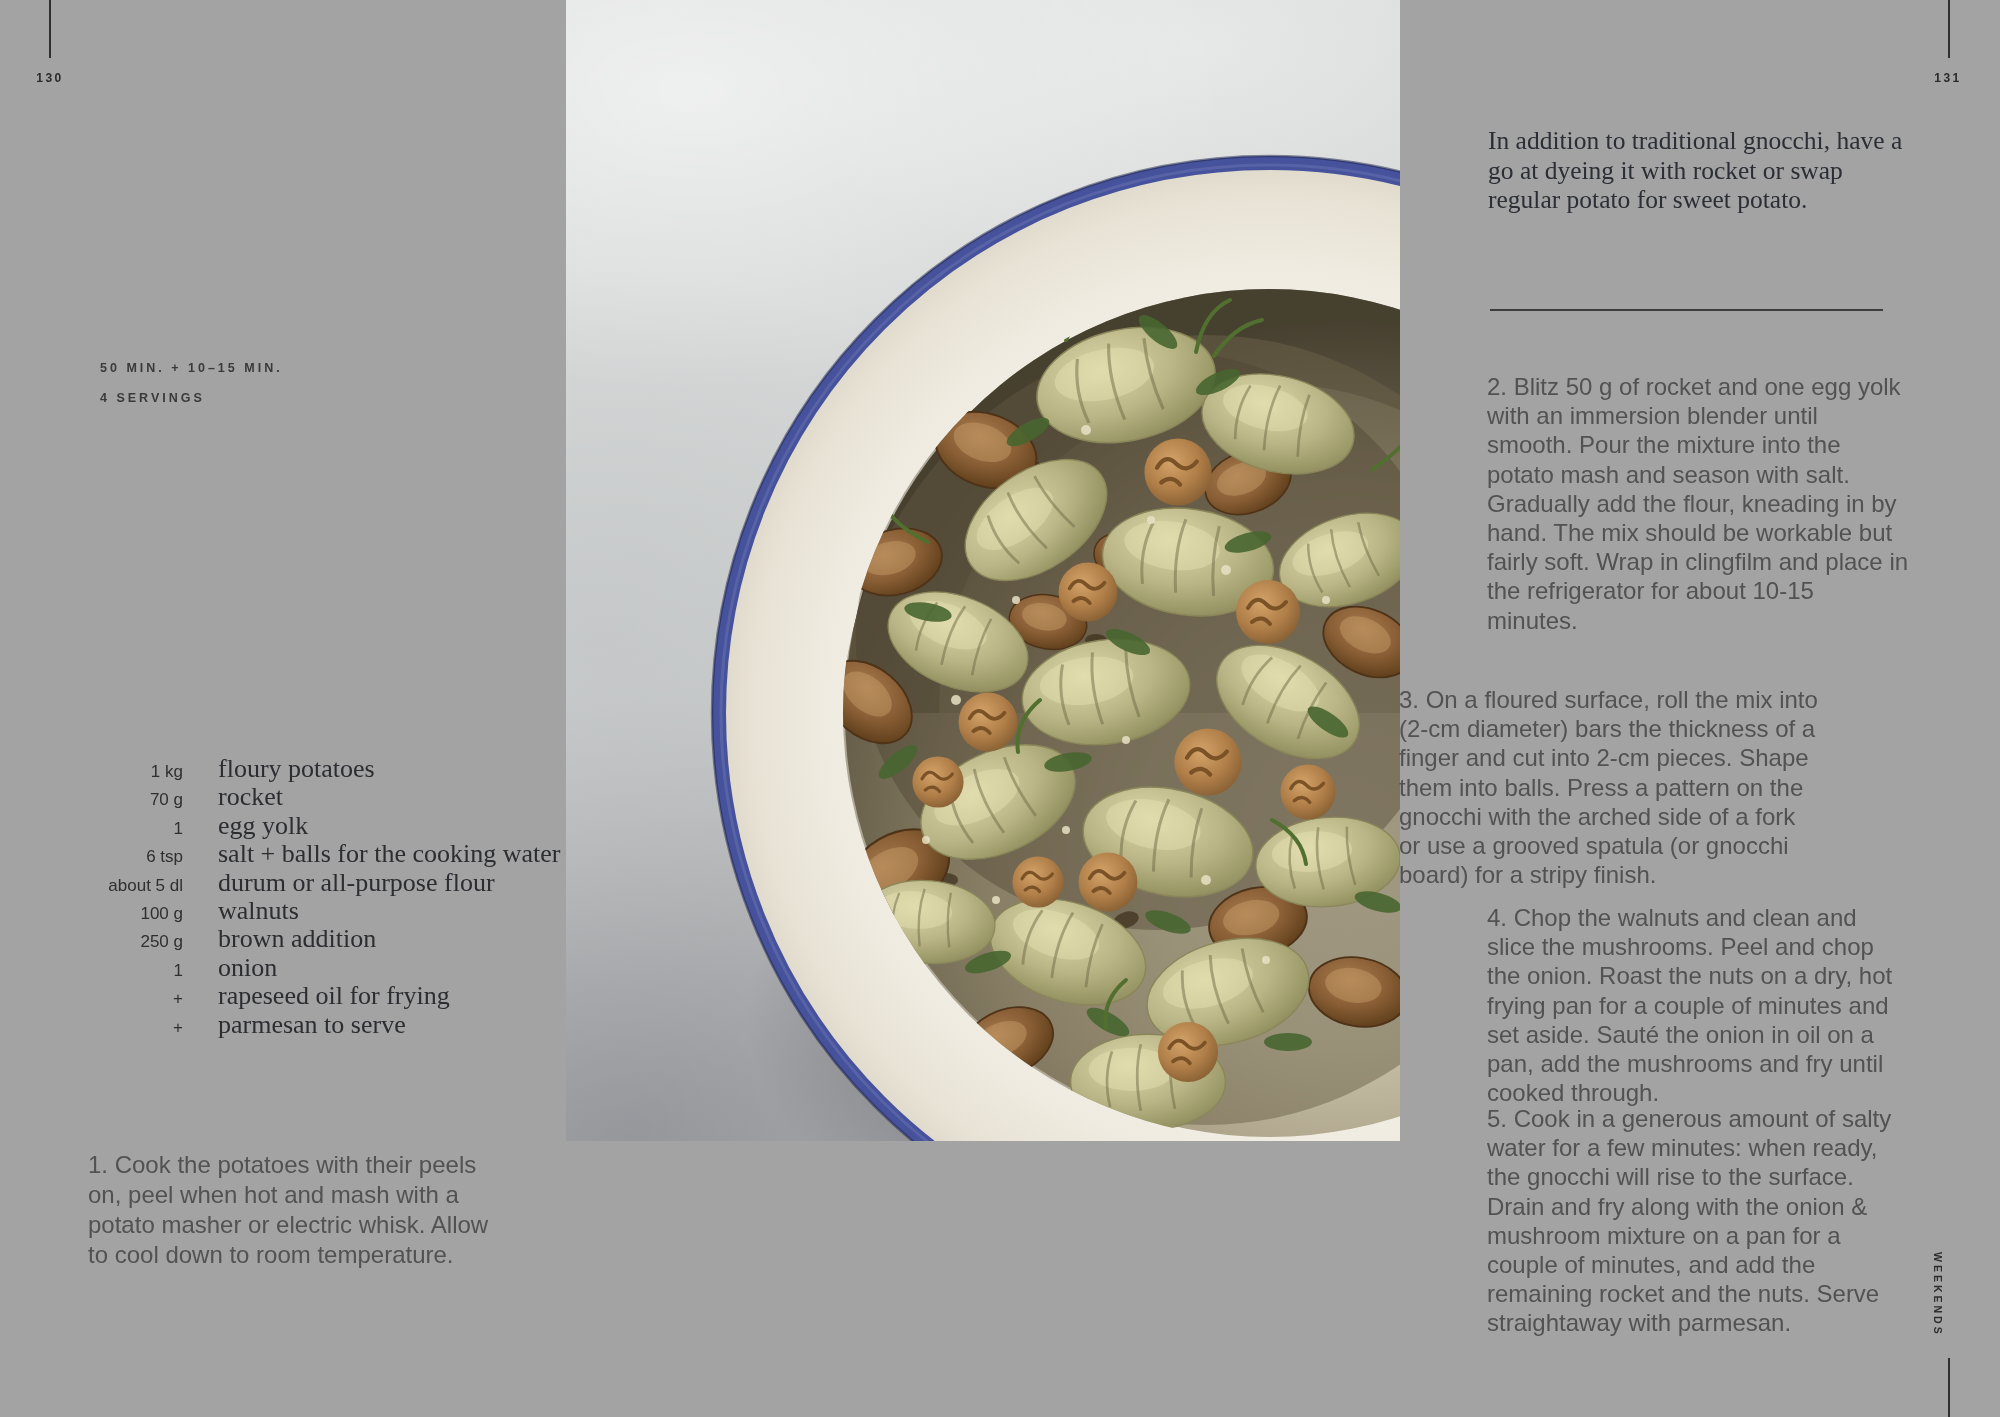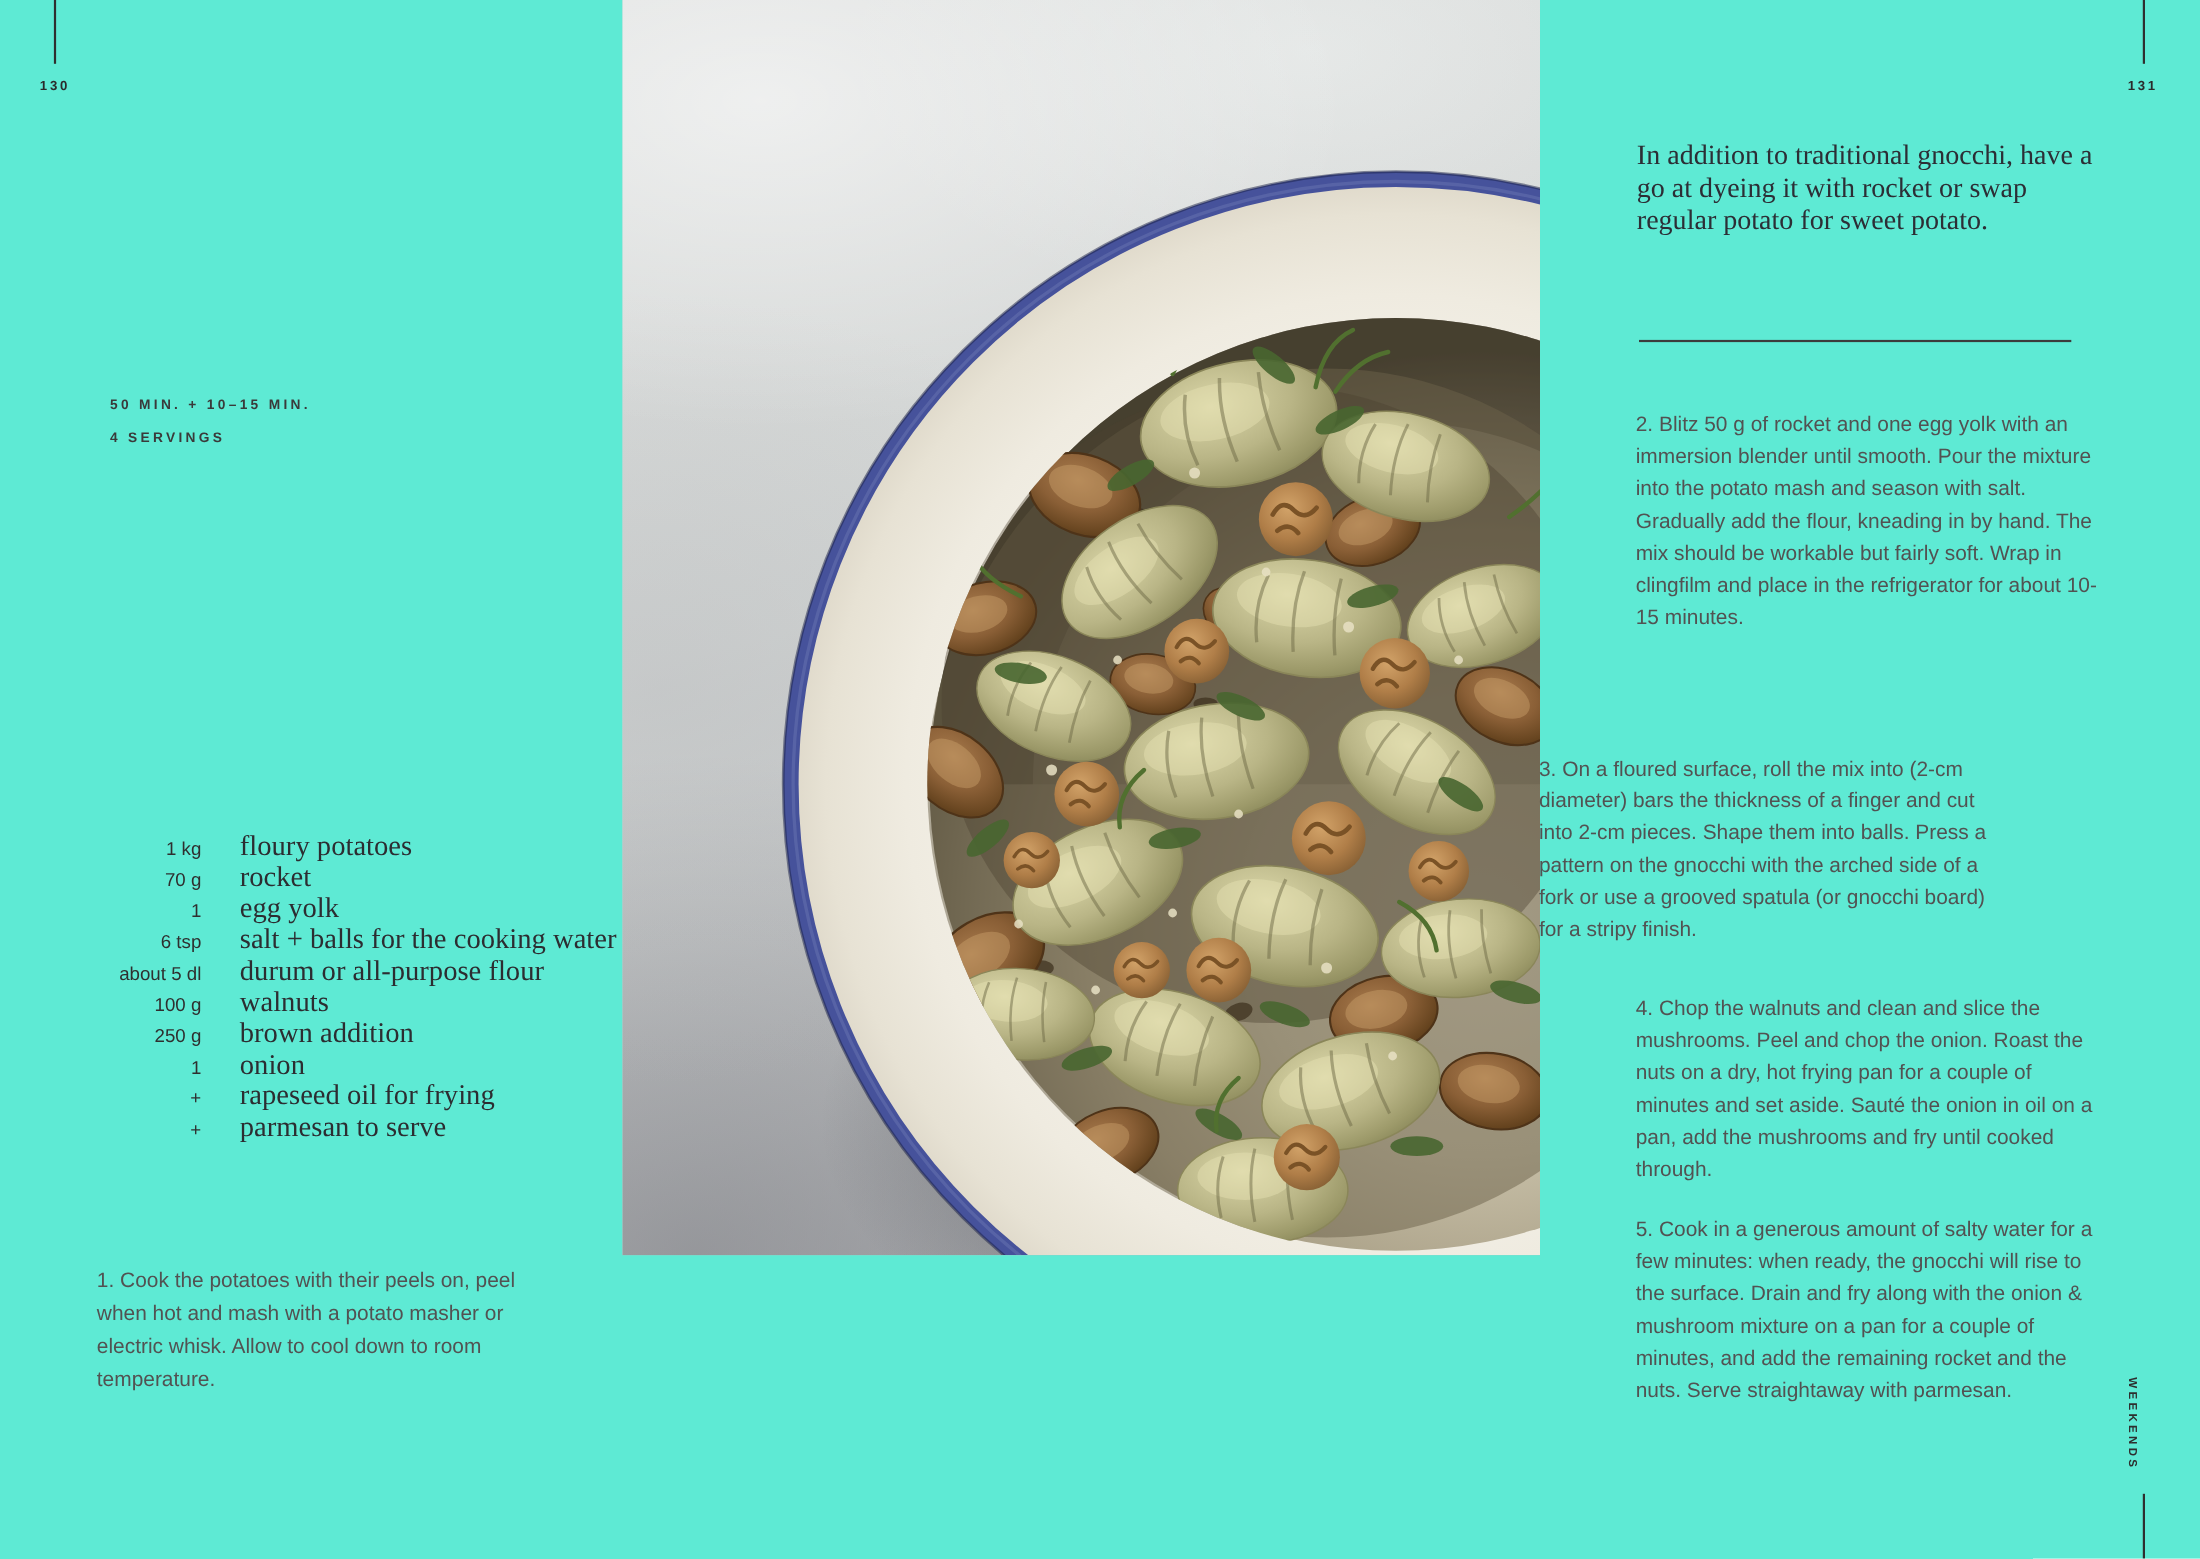--- a/index.html
+++ b/index.html
@@ -1,17 +1,17 @@
 <!DOCTYPE html>
 <html><head>
 <meta charset="utf-8">
 <style>
   html,body{margin:0;padding:0;background:#ffffff;}
   .spread{
-    position:relative;width:2000px;height:1417px;background:#5eead4;overflow:hidden;
+    position:relative;width:2000px;height:1417px;background:#a3a3a3;overflow:hidden;
     font-family:"Liberation Sans",sans-serif;
   }
   .rail{position:absolute;width:2px;background:#2f2f2f;}
   .rail-tl{left:49px;top:0;height:58px;}
   .rail-tr{left:1948px;top:0;height:58px;}
   .rail-br{left:1948px;top:1358px;height:59px;}
   .pagenum{
     position:absolute;width:56px;text-align:center;
     font-size:12px;font-weight:bold;letter-spacing:2.5px;color:#2b2b2b;
   }
@@ -31,21 +31,21 @@
   .ing-row{display:flex;align-items:baseline;line-height:25.4px;}
   .ing-qty{
     display:inline-block;width:123px;text-align:right;
     font-size:17px;color:#2f2f2f;white-space:nowrap;
   }
   .ing-name{
     margin-left:35px;font-family:"Liberation Serif",serif;
     font-size:26px;color:#2c2d31;white-space:nowrap;
   }
 
-  .step{position:absolute;margin:0;font-size:19px;line-height:29.2px;color:#525252;}
+  .step{position:absolute;margin:0;font-size:24px;line-height:29.2px;color:#525252;}
   .step-1{left:88px;top:1150px;width:405px;line-height:30px;}
   .step-2{left:1487px;top:372px;width:422px;}
   .step-3{left:1399px;top:661px;width:422px;margin-top:24px;}
   .step-4{left:1487px;top:903px;width:422px;}
   .step-5{left:1487px;top:1104px;width:422px;}
 
   .intro{
     position:absolute;left:1488px;top:126px;width:424px;margin:0;
     font-family:"Liberation Serif",serif;font-size:25.5px;line-height:29.5px;color:#2c2e35;
   }

